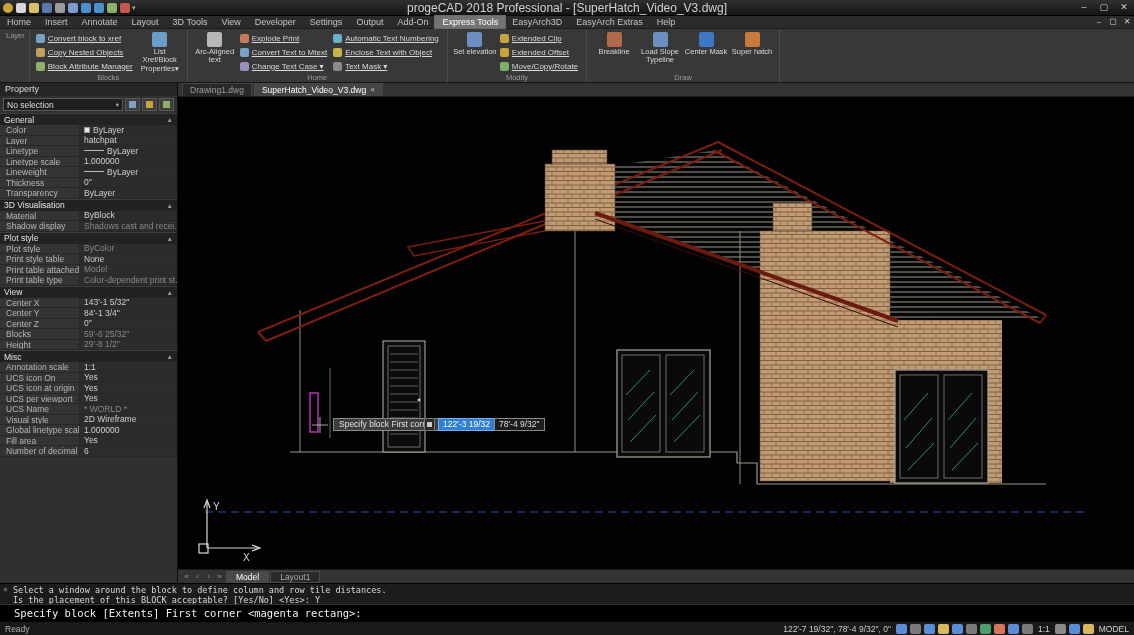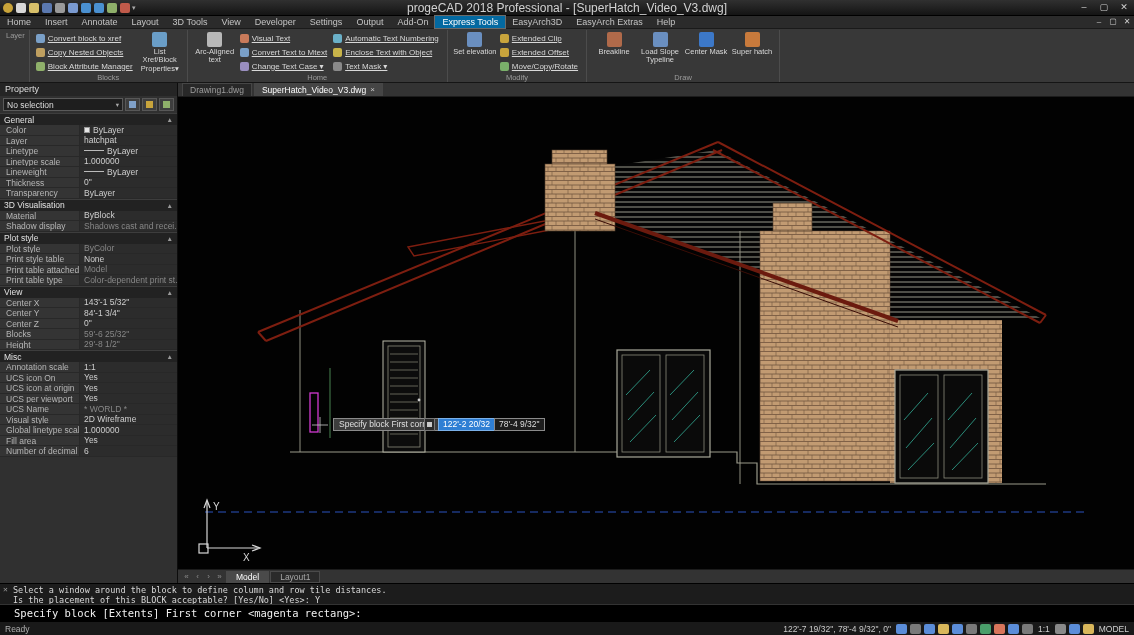--- a/index.html
+++ b/index.html
@@ -10,21 +10,21 @@
   .qicon{width:10px;height:10px;border-radius:2px;background:#777;}
   .qicon.f-round{border-radius:50%;}
   .qat-more{color:#aaa;font-size:7px;margin-left:2px;}
   .title-text{position:absolute;left:0;right:0;text-align:center;font-size:12px;color:#d2d2d2;line-height:16px;}
   .wincontrols{margin-left:auto;display:flex;z-index:2;}
   .winbtn{width:20px;height:15px;color:#cfcfcf;font-size:9px;text-align:center;line-height:15px;}
   
   .menubar{height:13px;background:#2b2b2b;display:flex;align-items:stretch;position:relative;border-bottom:1px solid #1a1a1a;}
   .menu-tabs{display:flex;}
   .menu-tab{padding:0 7px;line-height:12px;font-size:9px;color:#c4c4c4;white-space:nowrap;}
-  .menu-tab.f-active{background:#0369a1;color:#fff;outline:1px solid #6a6a6a;}
+  .menu-tab.f-active{background:#737373;color:#fff;outline:1px solid #6a6a6a;}
   .wincontrols.small .winbtn{width:14px;height:12px;font-size:8px;line-height:12px;}
   
   .ribbon{height:54px;background:#383838;border-bottom:1px solid #151515;display:flex;padding:1px 0 0 2px;}
   .rgroup{display:flex;flex-direction:column;border-right:1px solid #4c4c4c;padding:1px 4px 0 4px;}
   .ritems{display:flex;flex-flow:column wrap;height:42px;align-content:flex-start;}
   .rglabel{height:9px;font-size:7.5px;color:#9c9c9c;text-align:center;line-height:9px;}
   .ritem{display:flex;align-items:center;color:#d8d8d8;}
   .ritem.k-big{flex-direction:column;justify-content:flex-start;height:42px;width:46px;text-align:center;font-size:7.5px;line-height:1.12;padding-top:1px;}
   .ritem.k-big .ricon{width:15px;height:15px;margin-bottom:1px;}
   .ritem.k-small{height:14px;font-size:8px;white-space:nowrap;padding:0 4px 0 2px;text-decoration:underline;}
@@ -160,21 +160,21 @@
   </div>
   <div class="rgroup">
     <div class="ritems">
 
     <div class="ritem k-big">
           <span class="ricon" style="background: rgb(184, 184, 184);"></span>
           <span class="rlabel">Arc-Aligned text</span>
         </div>
         <div class="ritem k-small">
           <span class="ricon" style="background: rgb(200, 122, 90);"></span>
-          <span class="rlabel">Visual Text</span>
+          <span class="rlabel">Explode Print</span>
         </div>
         <div class="ritem k-small">
           <span class="ricon" style="background: rgb(122, 160, 200);"></span>
           <span class="rlabel">Convert Text to Mtext</span>
         </div>
         <div class="ritem k-small">
           <span class="ricon" style="background: rgb(154, 143, 192);"></span>
           <span class="rlabel">Change Text Case ▾</span>
         </div>
         <div class="ritem k-small">
@@ -561,21 +561,21 @@
             <text x="213" y="510" fill="#d8d8d8" font-size="10">Y</text>
             <text x="243" y="561" fill="#d8d8d8" font-size="10">X</text>
           </g>
         </g>
       </svg>
 
       <div class="dyn-tip tip-label">Specify block First corner</div>
       <div class="dyn-tip tip-ico">
           <i></i>
         </div>
-      <div class="dyn-tip tip-x">122'-2 20/32</div>
+      <div class="dyn-tip tip-x">122'-3 19/32</div>
       <div class="dyn-tip tip-y">78'-4 9/32"</div>
     </div>
 
     <div class="modeltabs">
       <span style="display:flex">
 
       <span class="nav-btn">«</span>
           <span class="nav-btn">‹</span>
           <span class="nav-btn">›</span>
           <span class="nav-btn">»</span>

